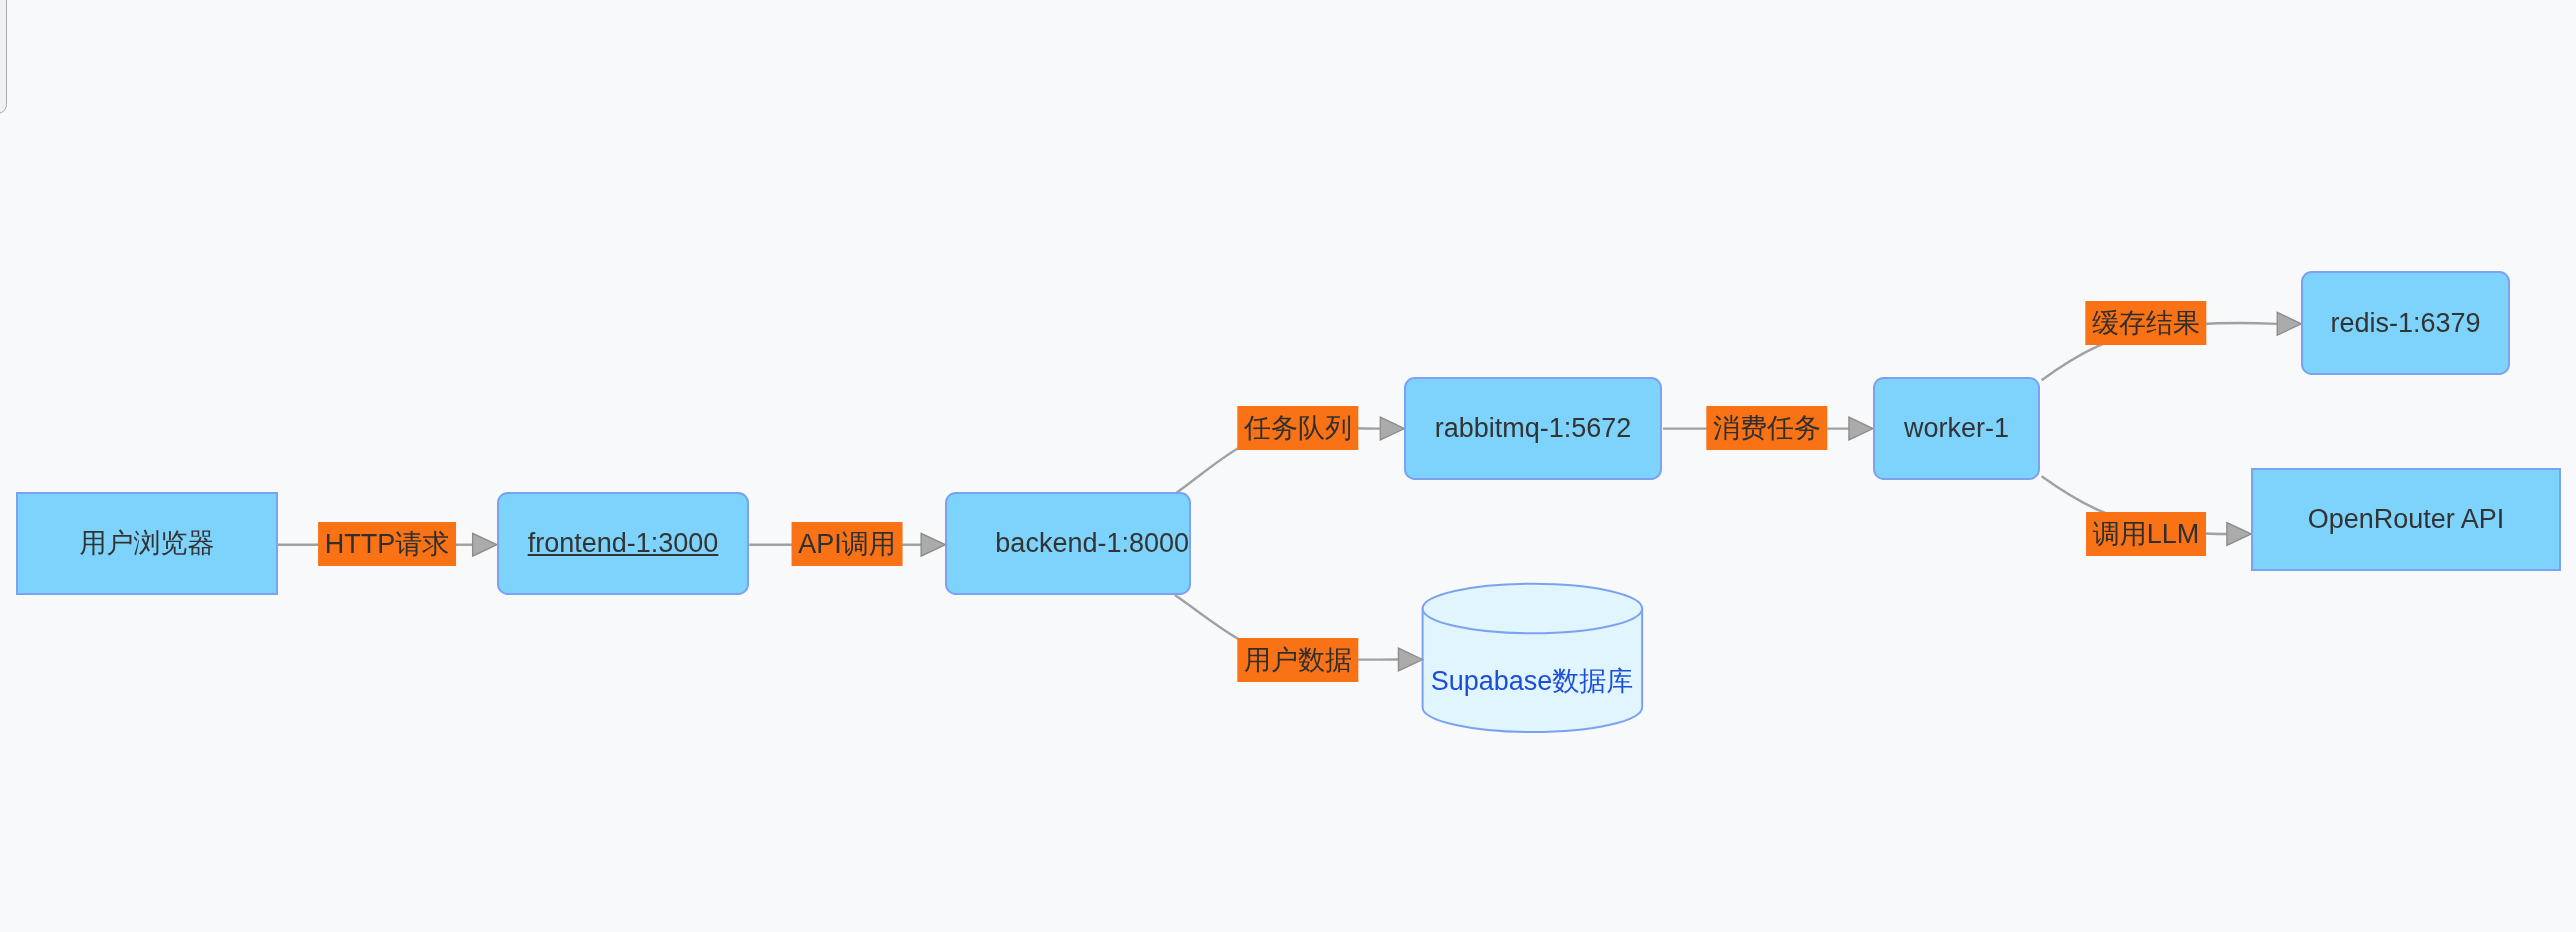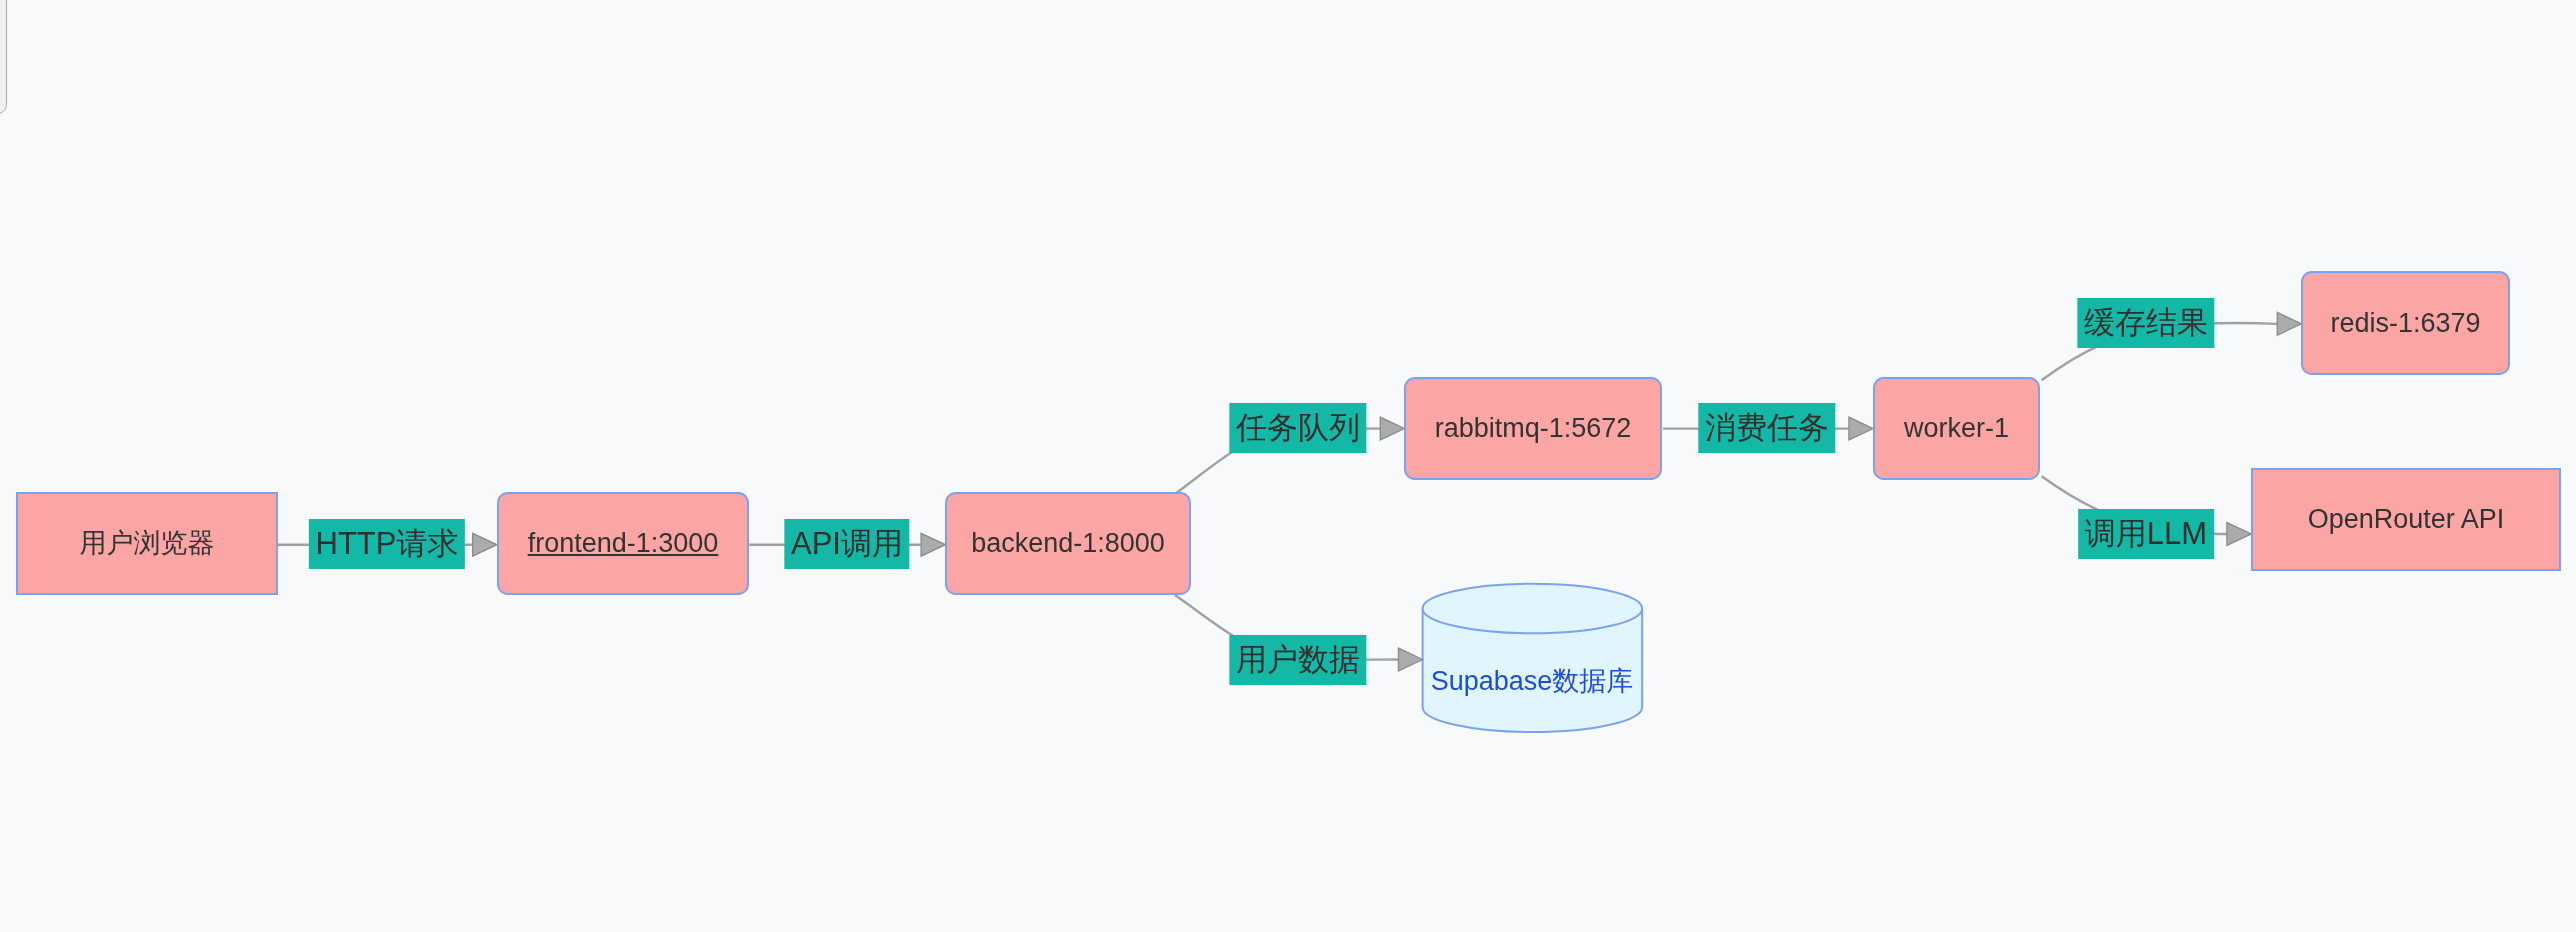--- a/index.html
+++ b/index.html
@@ -10,42 +10,42 @@
     font-family:"Liberation Sans","DejaVu Sans",sans-serif;
     overflow:hidden;
   }
   #edges-layer{position:absolute;left:0;top:0;width:2576px;height:933px;}
   .edge-path{fill:none;stroke:#a1a1a1;stroke-width:3.5px;}
   .arrow-head{fill:#ababab;stroke:#8c8c8c;stroke-width:2px;}
   .cyl{fill:#e1f5fe;stroke:#7ba2f2;stroke-width:3px;}
   .node{
     position:absolute;
     box-sizing:border-box;
-    background:#fca5a5;
+    background:#7dd3fc;
     border:2px solid #7ba2f2;
     display:flex;align-items:center;justify-content:center;
     color:#333333;
     font-size:27px;
     line-height:1.2;
     white-space:nowrap;
   }
   .node.rounded{border-radius:10.7px;}
   .node.rect{border-radius:0;}
   .cyl-label{
     position:absolute;
     color:#1d4ed8;font-size:27px;
     text-align:center;white-space:nowrap;
     transform:translate(-50%,-50%);
   }
   .edge-label{
     position:absolute;
     transform:translate(-50%,-50%);
-    background:#14b8a6;
+    background:#f97316;
     color:#2f2f2f;
-    font-size:31px;
+    font-size:27px;
     padding:4px 6.7px;
     white-space:nowrap;
   }
   #scroll-fragment{
     position:absolute;
     left:-14.8px;top:-14.8px;
     width:21.5px;height:129px;
     background:#f1f1f3;
     border:1.3px solid #ababaf;
     border-bottom-right-radius:9.4px;
@@ -87,21 +87,21 @@
   </svg>
 
   <div class="node rect" style="left:16px;top:492px;width:262px;height:103px;justify-content:center;">
     <span>用户浏览器</span>
   </div>
 
   <div class="node rounded" style="left:497px;top:492px;width:252px;height:103px;text-decoration:underline;">
     <span>frontend-1:3000</span>
   </div>
 
-  <div class="node rounded" style="left:945px;top:492px;width:246px;height:103px;">
+  <div class="node rounded" style="left:945px;top:492px;width:246px;height:103px;justify-content:flex-end;">
     <span>backend-1:8000</span>
   </div>
 
   <div class="node rounded" style="left:1404px;top:377px;width:258px;height:103px;">
     <span>rabbitmq-1:5672</span>
   </div>
 
   <div class="node rounded" style="left:1873px;top:377px;width:167px;height:103px;">
     <span>worker-1</span>
   </div>

